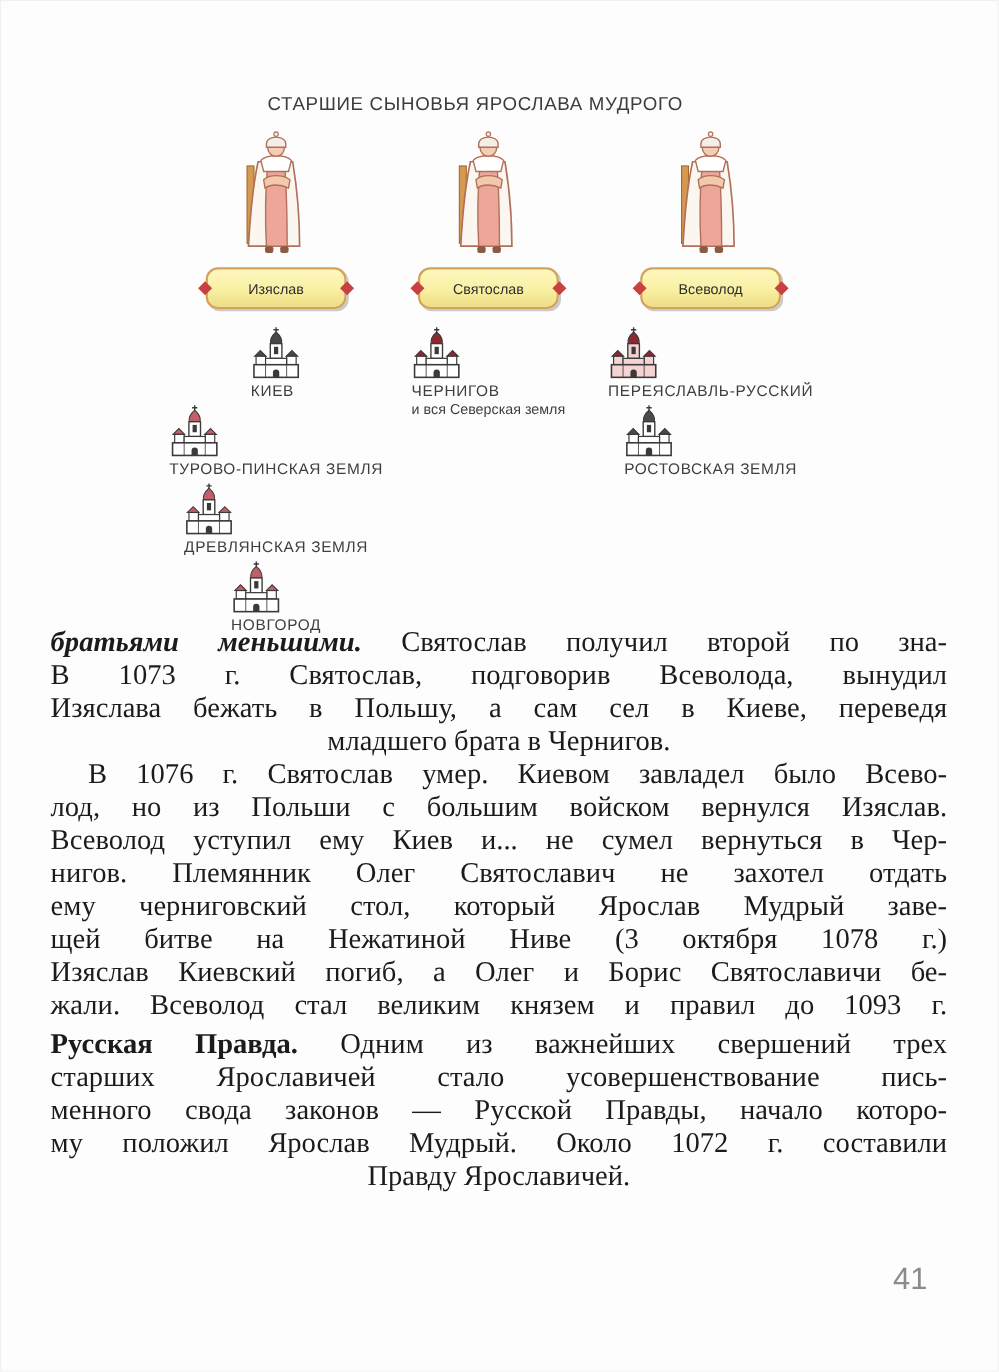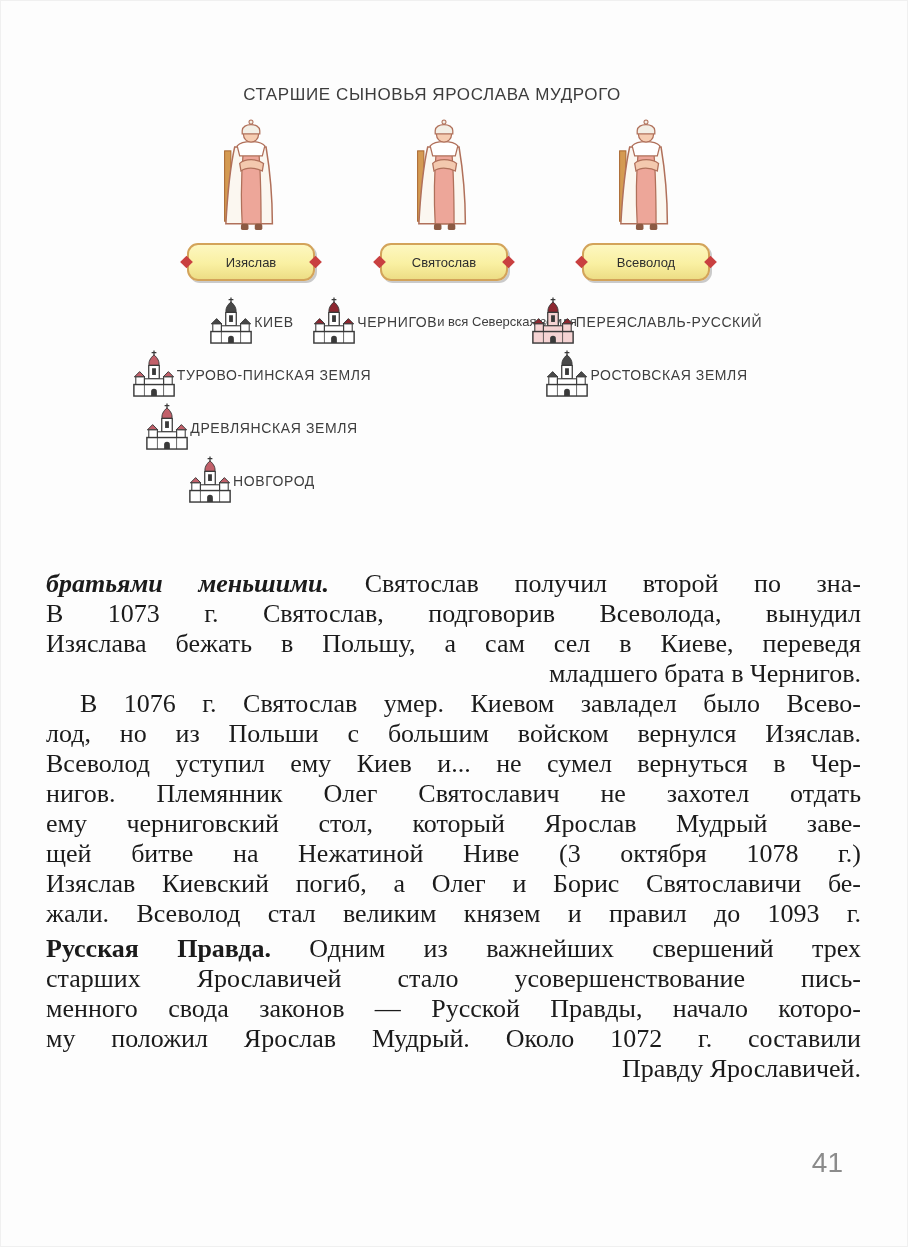--- a/index.html
+++ b/index.html
@@ -15,30 +15,30 @@
   .prince{width:88px;height:126px;margin-bottom:4px;flex:none;}
   .plate{position:relative;width:124px;height:34px;flex:none;margin-bottom:16px;
         background:linear-gradient(180deg,#fdf7c0 0%,#f9f0a2 55%,#eddd85 100%);
         border:2px solid #d3a35a;border-radius:11px;
         box-shadow:2px 2px 0 rgba(140,140,140,.45);
         display:flex;align-items:center;justify-content:center;}
   .plate-text{font-size:13px;color:#2e2e2e;}
   .plate::before,.plate::after{content:"";position:absolute;top:50%;width:9px;height:9px;
         background:#c94040;transform:translateY(-50%) rotate(45deg);}
   .plate::before{left:-7px;} .plate::after{right:-7px;}
-  .holding{display:flex;align-items:center;margin-bottom:5px;}
+  .holding{display:flex;flex-direction:column;margin-bottom:5px;}
   .fortress{width:46px;height:48px;flex:none;}
   .hlabel{font-size:14px;letter-spacing:.6px;color:#3e3e3e;margin-top:2px;white-space:nowrap;}
   .hsub{font-size:13px;color:#3e3e3e;margin-top:1px;white-space:nowrap;}
   
   .bodytext{position:absolute;left:45px;top:568px;width:815px;
         font-family:"Liberation Serif",serif;font-size:26px;line-height:30px;color:#1b1b1b;}
   .para{margin:0;}
   .para3{margin-top:5px;}
-  .tline{text-align:right;}
+  .tline{text-align:center;}
   .just{text-align:justify;text-align-last:justify;}
   .ind{text-indent:34px;}
   .lead-bi{font-weight:bold;font-style:italic;}
   .lead-b{font-weight:bold;}
   .pagenum{position:absolute;right:64px;top:1146px;font-size:28px;color:#8b8b8b;}
   .defs{position:absolute;width:0;height:0;overflow:hidden;}
 </style>
 </head>
 <body>
 

